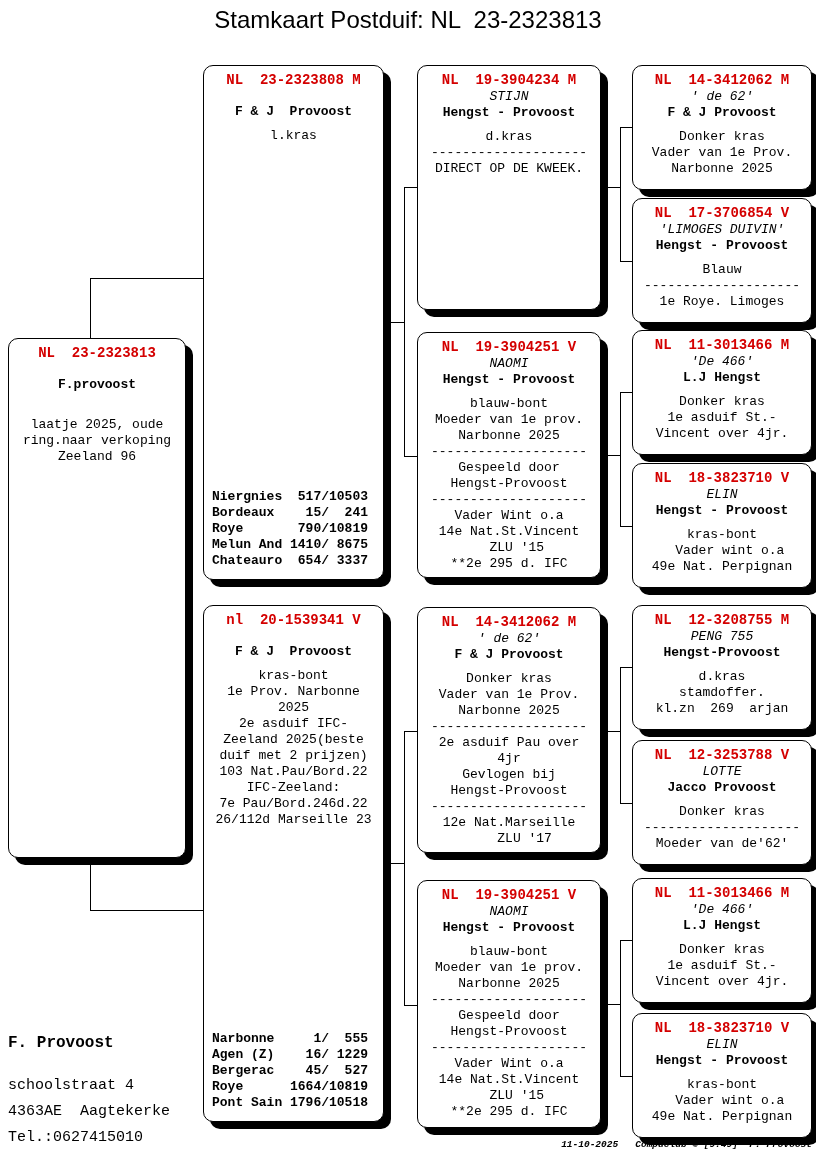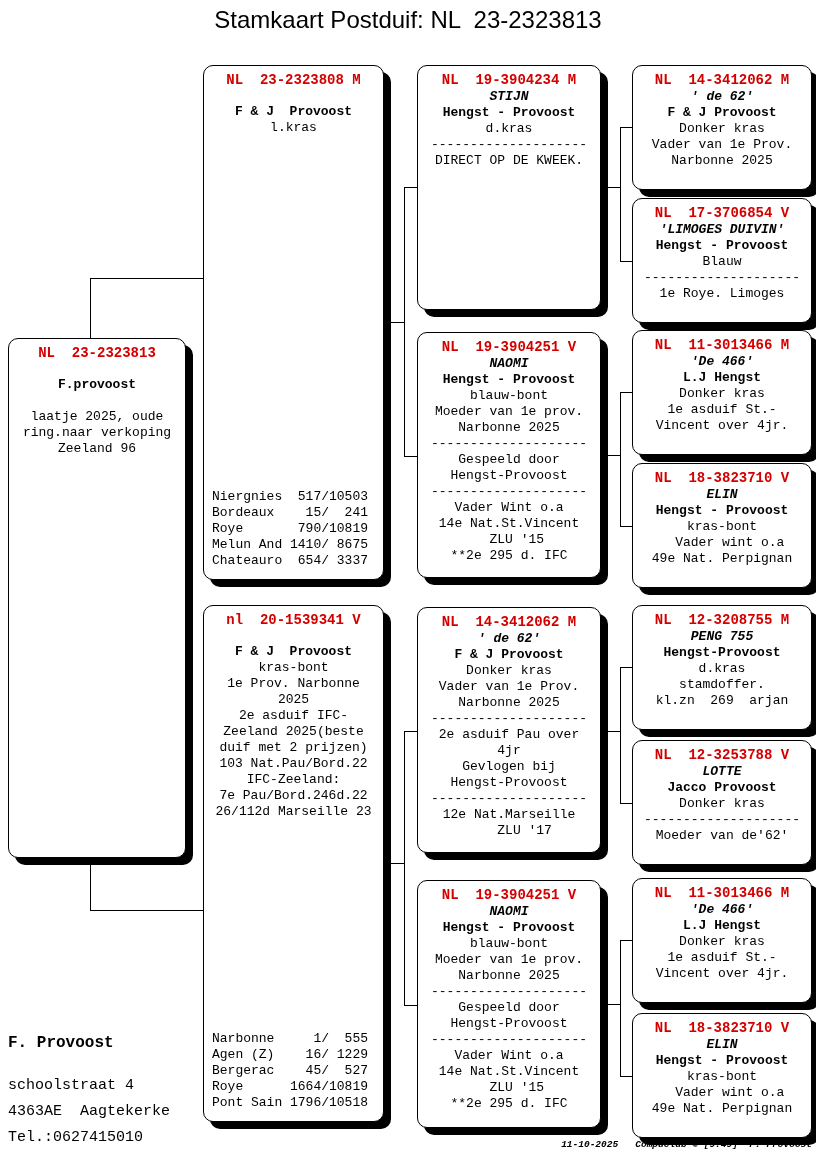--- a/index.html
+++ b/index.html
@@ -16,24 +16,24 @@
   }
   .box {
     position:absolute; background:#fff;
     border:1.5px solid #000; border-radius:10px;
     box-shadow:7px 7px 0 #000;
     padding:5px 8px; box-sizing:border-box;
     font-size:13px; line-height:16px;text-align:center;
   }
   .ring { color:#d40000; font-weight:bold; white-space:pre; font-size:14px; line-height:18px; }
   .gap  { margin-top:15px; }
-  .pname { font-weight:bold; font-style:italic; white-space:pre; }
+  .pname { font-weight:normal; font-style:italic; white-space:pre; }
   .owner { font-weight:bold; white-space:pre; }
-  .body  { white-space:pre; }
-  .results { position:absolute; left:8px; bottom:10px; white-space:pre; }
+  .body  { white-space:pre;margin-top:8px; }
+  .results { position:absolute; left:8px; bottom:10px; white-space:pre;font-weight:bold; }
   
   .l-top    { position:absolute; border-left:1.5px solid #000; border-top:1.5px solid #000; }
   .l-bottom { position:absolute; border-left:1.5px solid #000; border-bottom:1.5px solid #000; }
   .bracket  { position:absolute; border-left:1.5px solid #000; border-top:1.5px solid #000; border-bottom:1.5px solid #000; }
   .stub     { position:absolute; height:0; border-top:1.5px solid #000; }
   
   .owner-info { position:absolute; left:8px; top:1033px; }
   .owner-info-name { font-weight:bold; font-size:16px; line-height:20px; margin-bottom:20px; white-space:pre; }
   .owner-info-details { white-space:pre; font-size:15px; line-height:26px; }
   .footer {

